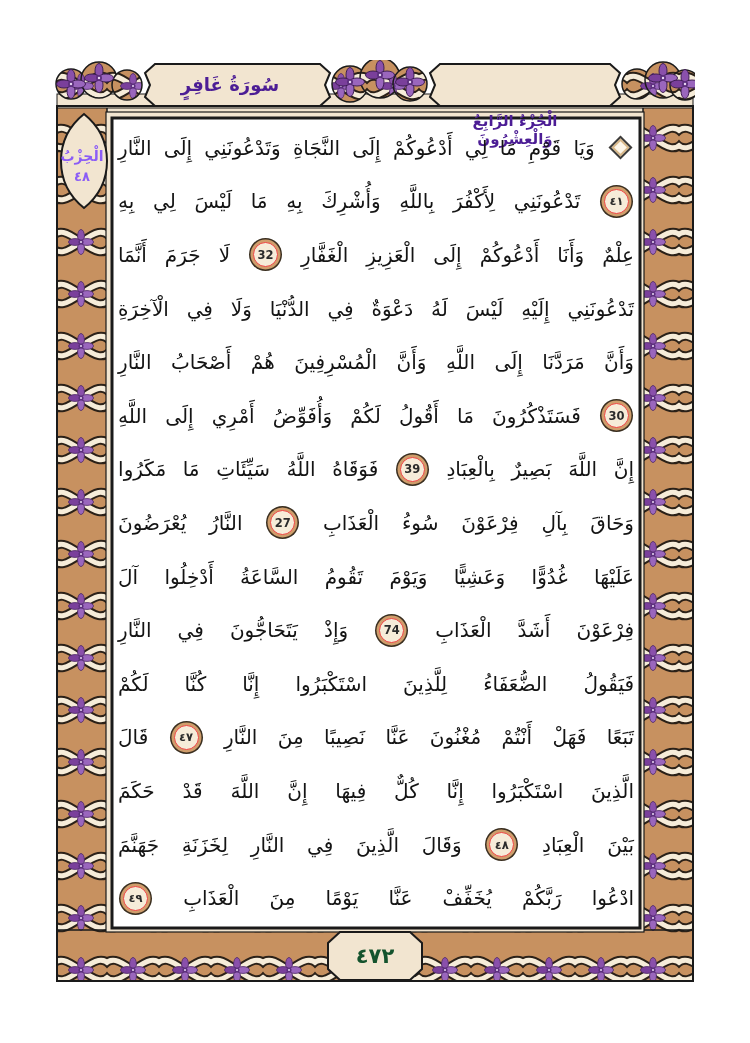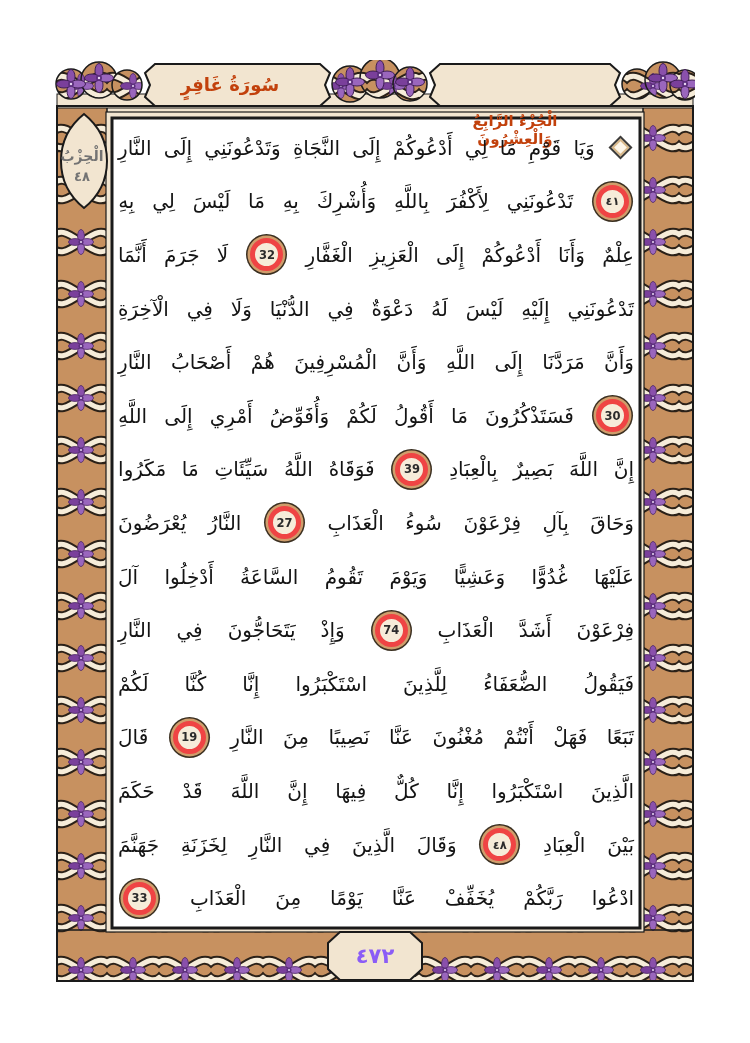--- a/index.html
+++ b/index.html
@@ -3,45 +3,45 @@
 <meta charset="utf-8">
 <style>
   html,body{margin:0;padding:0;background:#ffffff;}
   .page{position:relative;width:750px;height:1043px;background:#ffffff;overflow:hidden;
         font-family:"DejaVu Sans",sans-serif;}
 
   
   .frame-svg{position:absolute;left:55px;top:60px;width:640px;height:923px;}
 
   
-  .cartouche-text{position:absolute;text-align:center;color:#c2410c;
+  .cartouche-text{position:absolute;text-align:center;color:#4c1d95;
                   display:flex;align-items:center;justify-content:center;}
   .surah-title{left:150px;top:64px;width:160px;height:41px;font-size:18px;font-weight:bold;}
   .juz-title{left:437px;top:64px;width:156px;height:41px;font-size:15px;font-weight:bold;margin-top:45px;}
 
   
   .hizb-box{position:absolute;left:58px;top:128px;width:48px;height:76px;
             display:flex;flex-direction:column;align-items:center;justify-content:center;
-            color:#737373;}
+            color:#8b5cf6;}
   .hizb-label{font-size:14px;font-weight:bold;}
   .hizb-number{font-size:13px;font-weight:bold;margin-top:5px;}
 
   
   .page-number{position:absolute;left:330px;top:936px;width:90px;height:40px;
                display:flex;align-items:center;justify-content:center;
-               font-size:21px;font-weight:bold;color:#8b5cf6;}
+               font-size:21px;font-weight:bold;color:#14532d;}
 
   
   .text-area{position:absolute;left:118px;top:121px;width:516px;height:804px;}
   .verse-line{height:53.6px;display:flex;direction:rtl;justify-content:space-between;
               align-items:center;font-size:20px;color:#141414;white-space:nowrap;}
   .verse-line .word{flex:0 0 auto;}
   .ayah-medallion{display:inline-flex;align-items:center;justify-content:center;
                   width:23px;height:23px;border-radius:50%;background:#f6ecd9;
-                  border:5px solid #ef4444;
+                  border:1px solid #ef4444;
                   box-shadow:0 0 0 2.5px #cf9d6b,0 0 0 4px #3a2f20;
                   font-size:11.5px;font-weight:bold;color:#2b2b2b;flex:0 0 auto;margin:0 5px;}
   .rub-mark{width:13px;height:13px;border:2px solid #3b3b3b;transform:rotate(45deg);
             background:#fdf6e9;box-shadow:inset 0 0 0 2px #d9b98a;flex:0 0 auto;margin:0 5px;}
 </style>
 </head>
 <body>
 
 <div class="page">
 
@@ -251,21 +251,21 @@
       </div>
     <div class="verse-line">
         <span class="word">تَبَعًا</span>
         <span class="word">فَهَلْ</span>
         <span class="word">أَنْتُمْ</span>
         <span class="word">مُغْنُونَ</span>
         <span class="word">عَنَّا</span>
         <span class="word">نَصِيبًا</span>
         <span class="word">مِنَ</span>
         <span class="word">النَّارِ</span>
-        <span class="ayah-medallion">19</span>
+        <span class="ayah-medallion">٤٧</span>
         <span class="word">قَالَ</span>
       </div>
     <div class="verse-line">
         <span class="word">الَّذِينَ</span>
         <span class="word">اسْتَكْبَرُوا</span>
         <span class="word">إِنَّا</span>
         <span class="word">كُلٌّ</span>
         <span class="word">فِيهَا</span>
         <span class="word">إِنَّ</span>
         <span class="word">اللَّهَ</span>
@@ -284,16 +284,16 @@
         <span class="word">جَهَنَّمَ</span>
       </div>
     <div class="verse-line">
         <span class="word">ادْعُوا</span>
         <span class="word">رَبَّكُمْ</span>
         <span class="word">يُخَفِّفْ</span>
         <span class="word">عَنَّا</span>
         <span class="word">يَوْمًا</span>
         <span class="word">مِنَ</span>
         <span class="word">الْعَذَابِ</span>
-        <span class="ayah-medallion">33</span>
+        <span class="ayah-medallion">٤٩</span>
       </div>
   </div>
 </div>
 
 </body></html>

